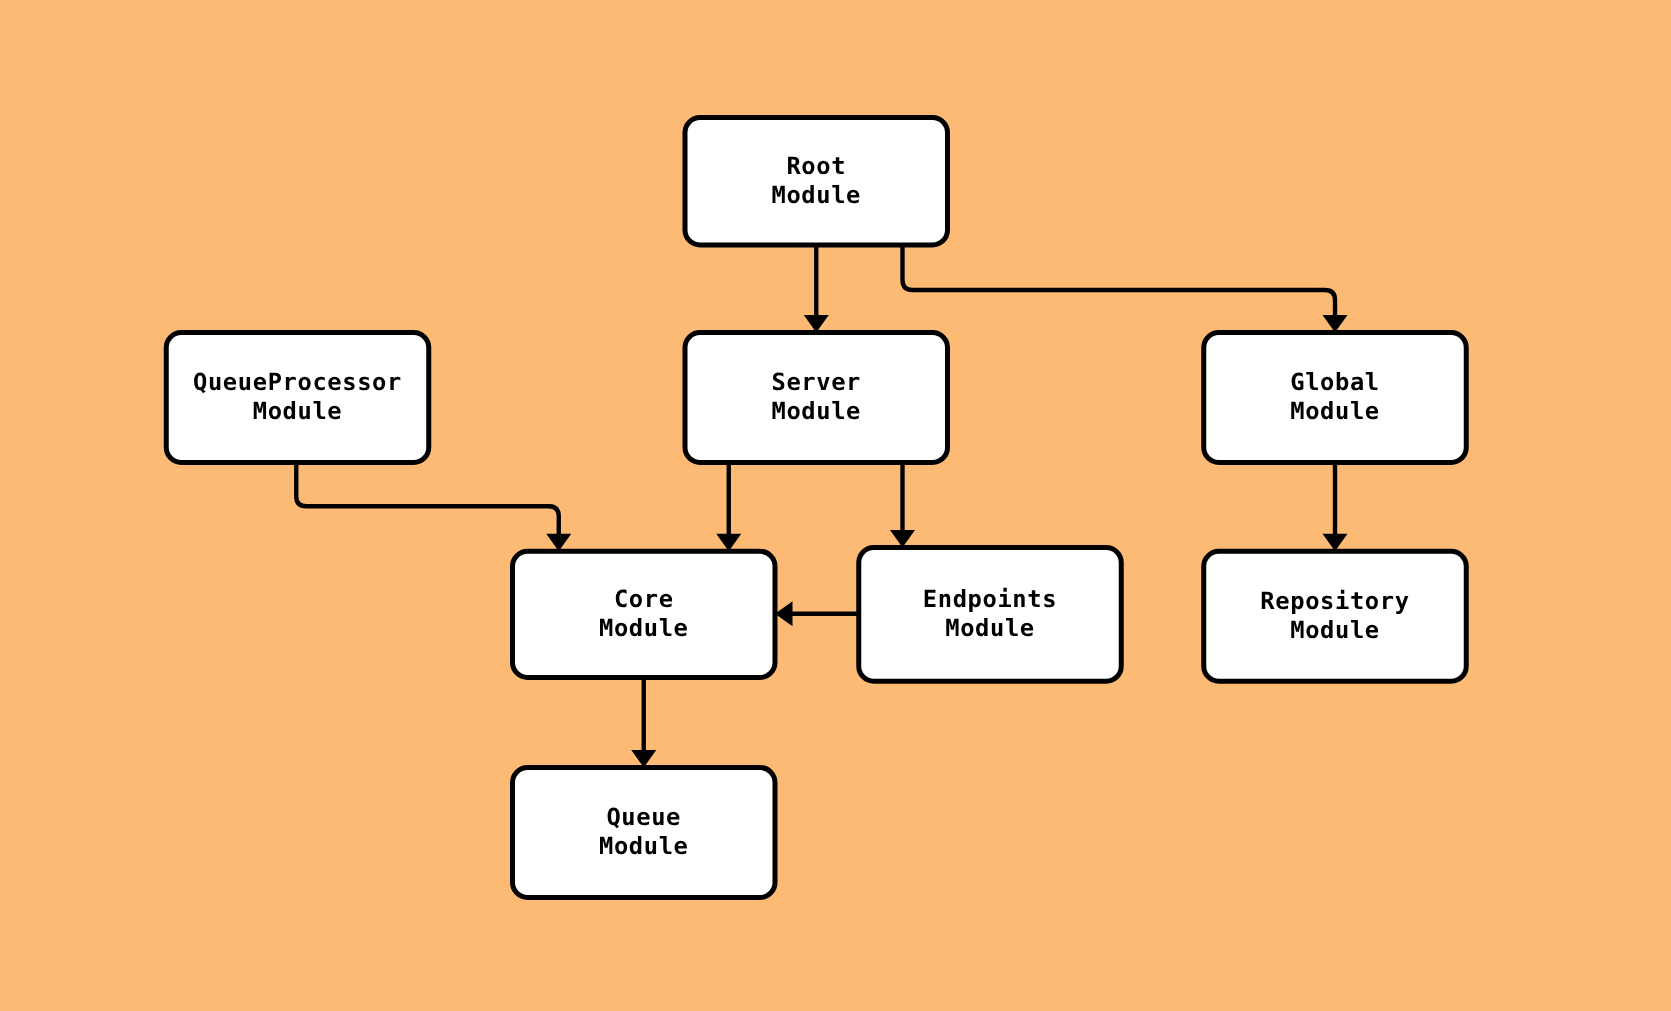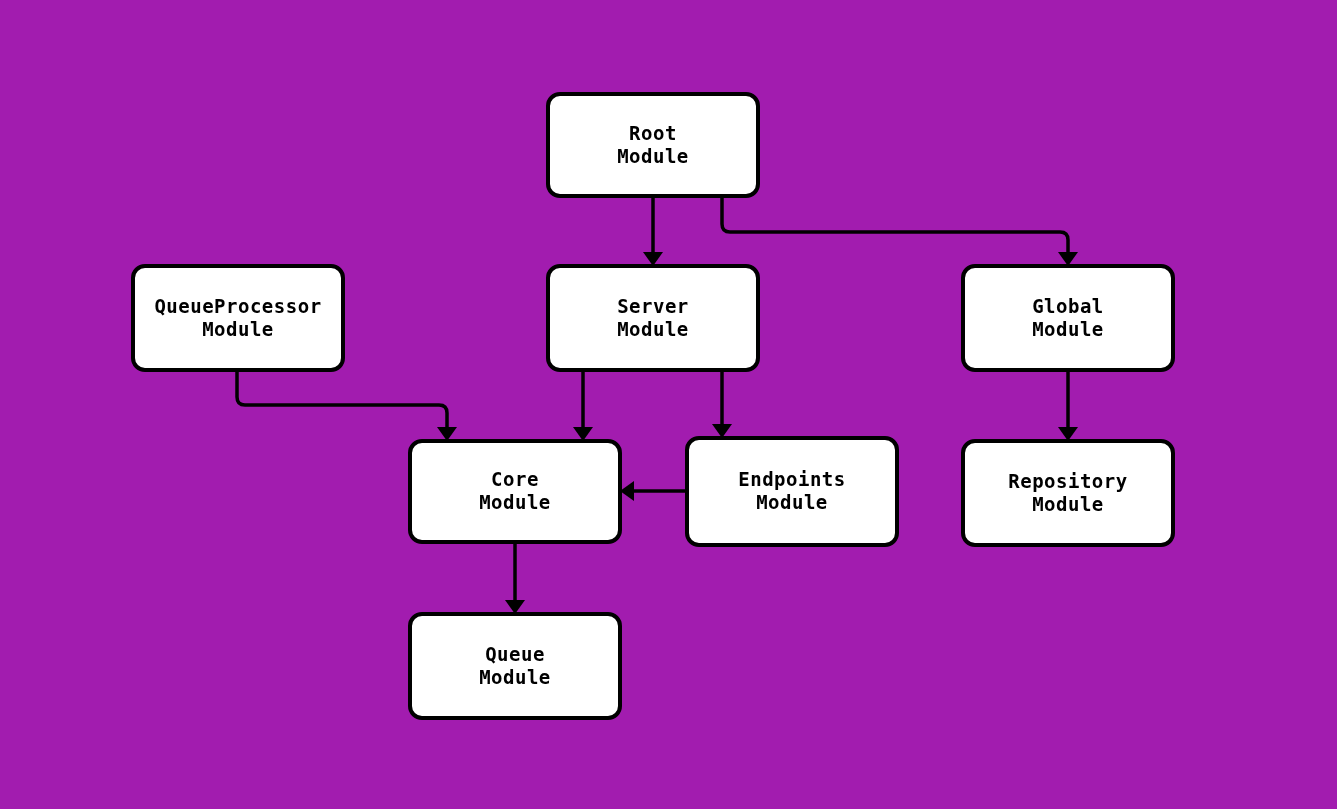--- a/index.html
+++ b/index.html
@@ -11,21 +11,21 @@
   body {
     width: 1337px;
     height: 809px;
     font-family: "DejaVu Sans Mono", "Liberation Mono", monospace;
     overflow: hidden;
   }
   #diagram-root {
     position: relative;
     width: 1337px;
     height: 809px;
-    background: #a21caf;
+    background: #fdba74;
   }
   svg#graph {
     display: block;
     width: 1337px;
     height: 809px;
   }
   .node-box {
     fill: #ffffff;
     stroke: #000000;
     stroke-width: 4;

